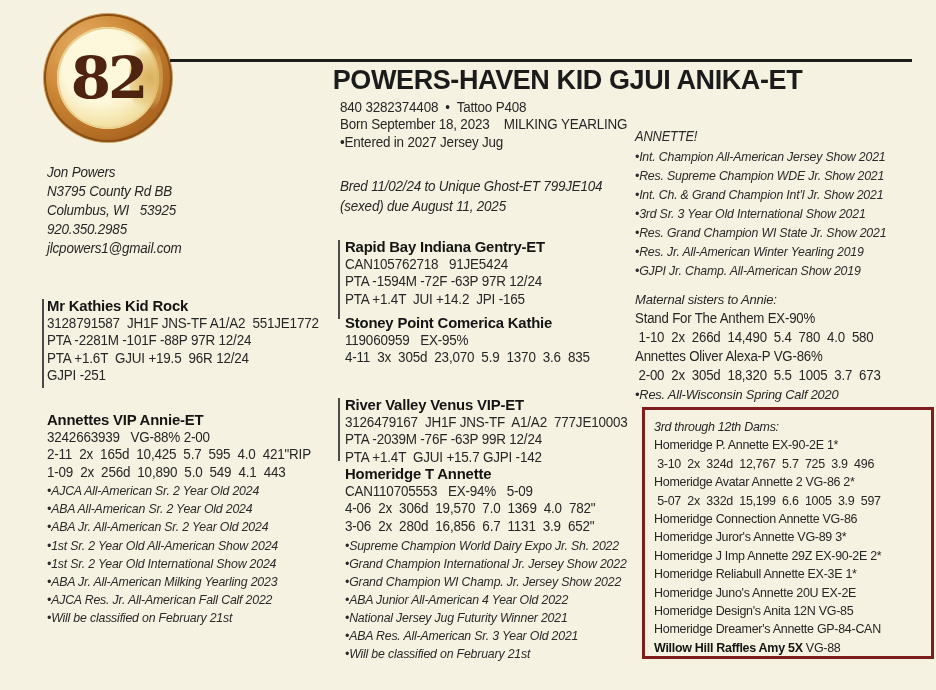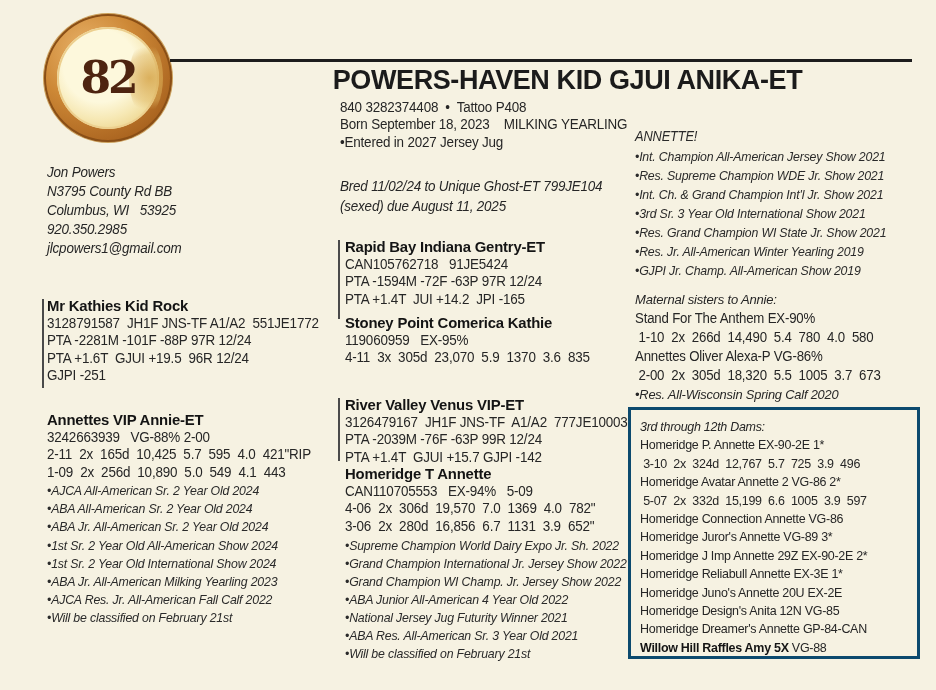--- a/index.html
+++ b/index.html
@@ -26,32 +26,32 @@
     position:absolute;left:13px;top:13px;right:13px;bottom:13px;border-radius:50%;
     background:radial-gradient(circle at 42% 38%, #fdf8dc 42%, #f6e8b4 62%, #ecd38a 82%, #dcb261 100%);
     box-shadow:inset 0 0 0 2px #eccf8e;
     display:flex;align-items:center;justify-content:center;
   }
   .badge-inner:after{
     content:"";position:absolute;right:-4px;top:14px;width:34px;height:74px;border-radius:50%;
     background:radial-gradient(circle at 60% 50%, rgba(214,166,77,0.85) 0%, rgba(222,180,95,0.45) 55%, rgba(222,180,95,0) 75%);
   }
   .badge-num{
-    font-family:"DejaVu Serif", serif;font-weight:bold;font-size:44px;color:#4e2410;
+    font-family:"DejaVu Serif", serif;font-weight:bold;font-size:58px;color:#4e2410;
     letter-spacing:-3px;line-height:1;position:relative;z-index:2;
   }
   .top-rule{left:170px;top:59px;width:742px;height:3px;background:#1d1d1d;}
   .title{
     left:215px;top:65px;width:705px;text-align:center;
     font-weight:bold;font-size:27px;letter-spacing:-0.4px;color:#1b1b1b;white-space:pre;
   }
   .vline{width:2px;background:#4a4a4a;}
   .dams-box{
-    left:628px;top:407px;width:268px;height:232px;
-    border:3px solid #0c4a6e;padding:8px 9px 6px 9px;
+    left:642px;top:407px;width:268px;height:232px;
+    border:3px solid #7f1d1d;padding:8px 9px 6px 9px;
     background:transparent;
   }
   .dams-box .line{font-size:13px;line-height:18.4px;letter-spacing:-0.3px;}
 </style>
 </head>
 <body>
 
 <div class="abs badge">
   <div class="badge-inner">
     <span class="badge-num">82</span>

